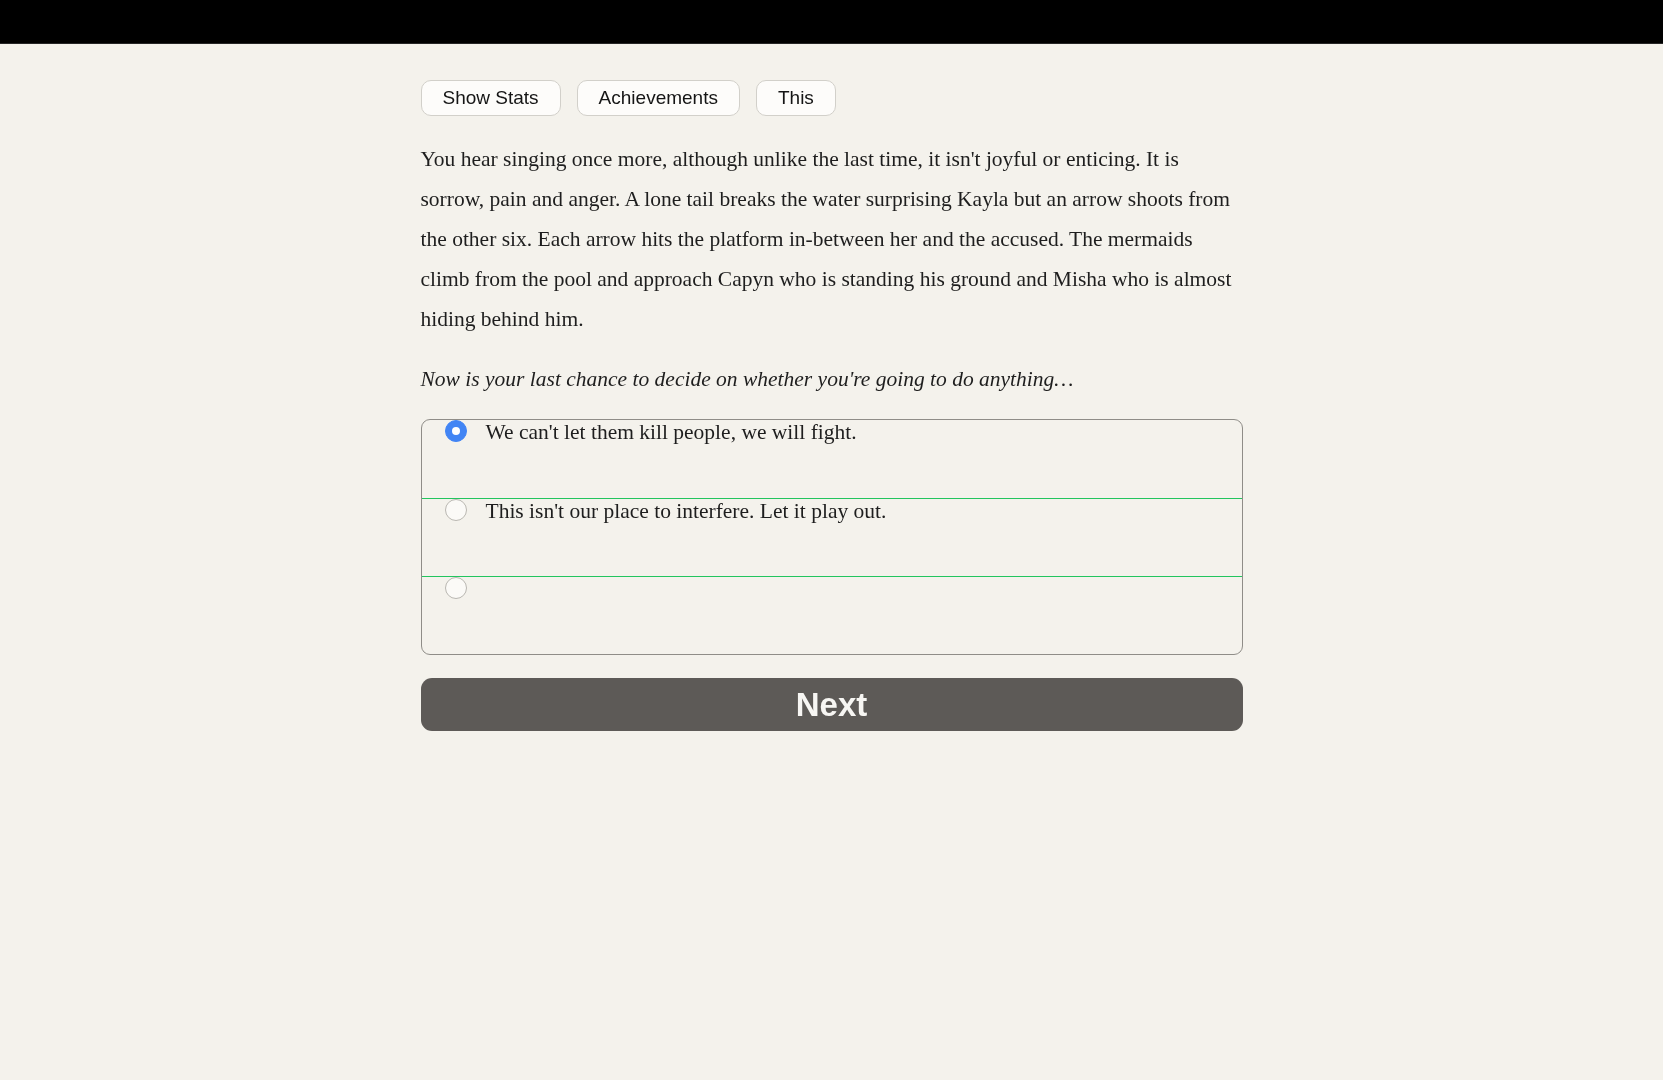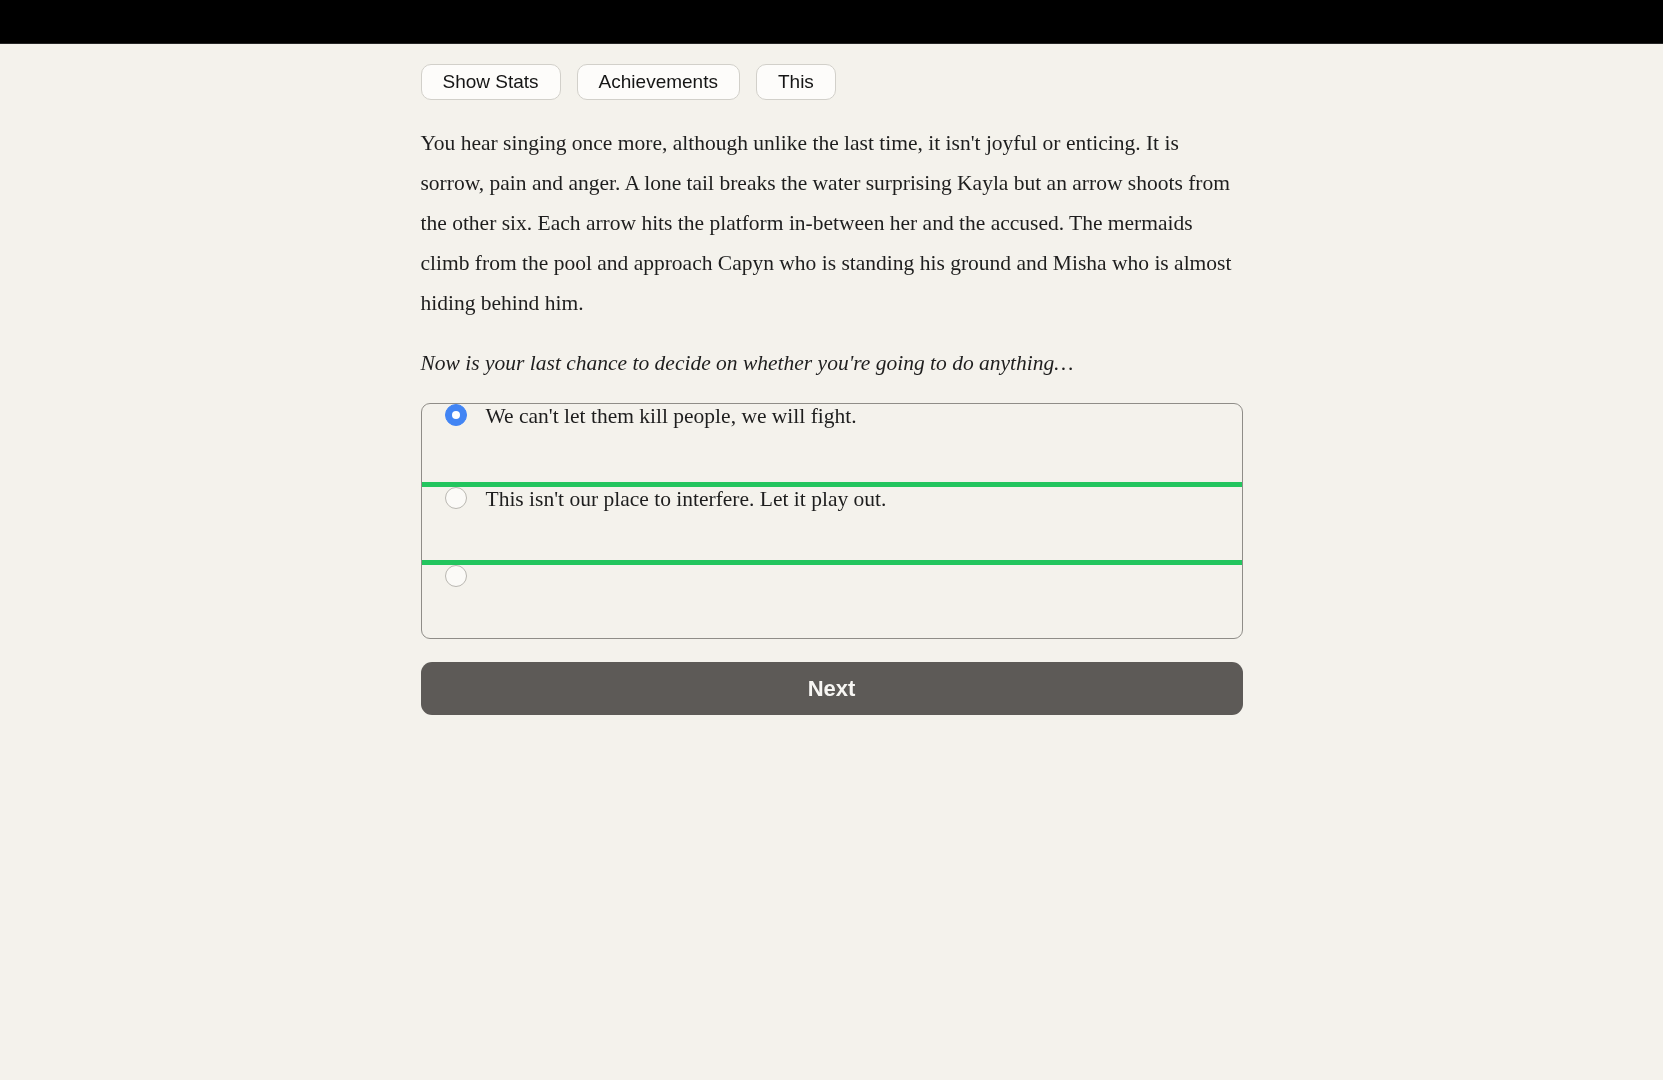--- a/index.html
+++ b/index.html
@@ -12,21 +12,21 @@
   }
   .top-bar {
     width: 100%;
     height: 44px;
     background: #000000;
     border-bottom: 1px solid #262626;
   }
   .content {
     width: 822px;
     margin: 0 auto;
-    padding-top: 20px;
+    padding-top: 36px;
   }
   .toolbar {
     display: flex;
     gap: 16px;
     align-items: center;
   }
   .toolbar-btn {
     display: inline-flex;
     align-items: center;
     justify-content: center;
@@ -57,21 +57,21 @@
     background: #f4f2ec;
     overflow: hidden;
   }
   .choice-row {
     display: flex;
     align-items: flex-start;
     height: 78px;
     padding: 0 23px;
     cursor: pointer;
   }
-  .choice-row + .choice-row { border-top: 5px solid #22c55e; }
+  .choice-row + .choice-row { border-top: 1px solid #22c55e; }
   .radio {
     flex: 0 0 auto;
     width: 22px;
     height: 22px;
     border-radius: 50%;
     background: #fbfaf7;
     border: 1px solid #b9b7b1;
     margin-right: 19px;
     position: relative;
   }
@@ -95,21 +95,21 @@
   }
   .next-btn {
     margin-top: 23px;
     width: 100%;
     height: 53px;
     background: #5d5a57;
     border: none;
     border-radius: 11px;
     color: #f7f6f3;
     font-family: "Liberation Sans", sans-serif;
-    font-size: 22px;
+    font-size: 33px;
     font-weight: bold;
     display: flex;
     align-items: center;
     justify-content: center;
     cursor: pointer;
   }
 </style>
 </head>
 <body>
 

